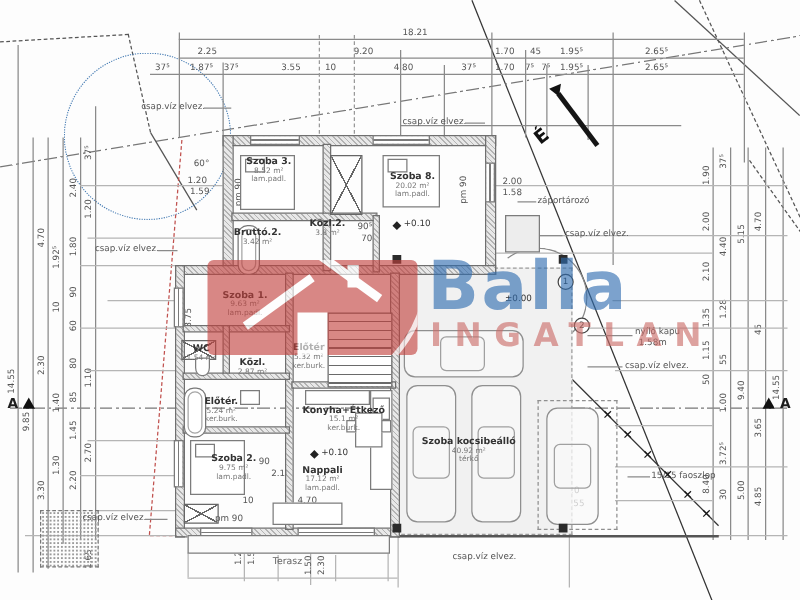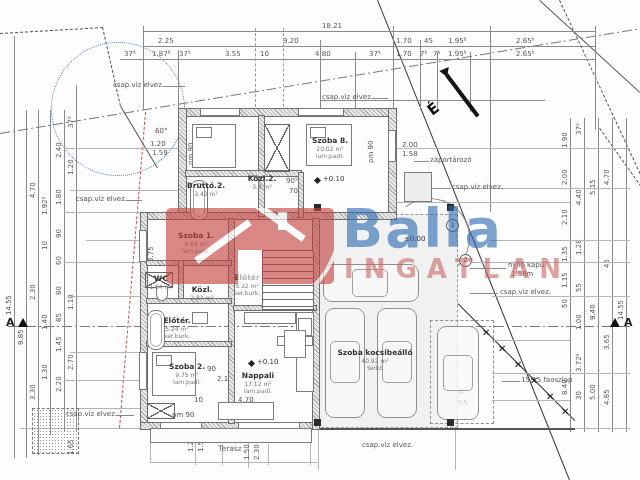--- a/index.html
+++ b/index.html
@@ -288,20 +288,25 @@
   </div>
   <div class="car" style="left:437px;top:326px;width:40px;height:92px">
     <div class="cab" style="left:5px;top:28px;width:28px;height:34px"></div>
   </div>
 
   <div class="fur" style="left:404px;top:172px;width:26px;height:28px;background:#ededed"></div>
   <div class="pit" style="left:32px;top:408px;width:45px;height:44px"></div>
   <div class="circ" style="left:446px;top:219px">1</div>
   <div class="circ" style="left:459px;top:254px">2</div>
 
+  <div class="room" style="left:185px;top:124px;width:60px">
+    <div class="nm">Szoba 3.</div>
+    <div class="sub">8.52 m²</div>
+    <div class="sub">lam.padl.</div>
+  </div>
   <div class="room" style="left:300px;top:136px;width:60px">
     <div class="nm">Szoba 8.</div>
     <div class="sub">20.02 m²</div>
     <div class="sub">lam.padl.</div>
   </div>
   <div class="room" style="left:240px;top:174px;width:44px">
     <div class="nm">Közl.2.</div>
     <div class="sub">3.8 m²</div>
   </div>
   <div class="room" style="left:183px;top:181px;width:46px">
@@ -328,20 +333,25 @@
   </div>
   <div class="room" style="left:155px;top:316px;width:44px">
     <div class="nm">Előtér.</div>
     <div class="sub">5.24 m²</div>
     <div class="sub">ker.burk.</div>
   </div>
   <div class="room" style="left:162px;top:362px;width:50px">
     <div class="nm">Szoba 2.</div>
     <div class="sub">9.75 m²</div>
     <div class="sub">lam.padl.</div>
+  </div>
+  <div class="room" style="left:235px;top:323px;width:80px">
+    <div class="nm">Konyha+Étkező</div>
+    <div class="sub">15.1 m²</div>
+    <div class="sub">ker.burk.</div>
   </div>
   <div class="room" style="left:232px;top:371px;width:52px">
     <div class="nm">Nappali</div>
     <div class="sub">17.12 m²</div>
     <div class="sub">lam.padl.</div>
   </div>
   <div class="room" style="left:210px;top:444px;width:40px">
     <div class="nm" style="font-weight:normal;color:#666">Terasz</div>
   </div>
   <div class="room" style="left:330px;top:348px;width:90px">

